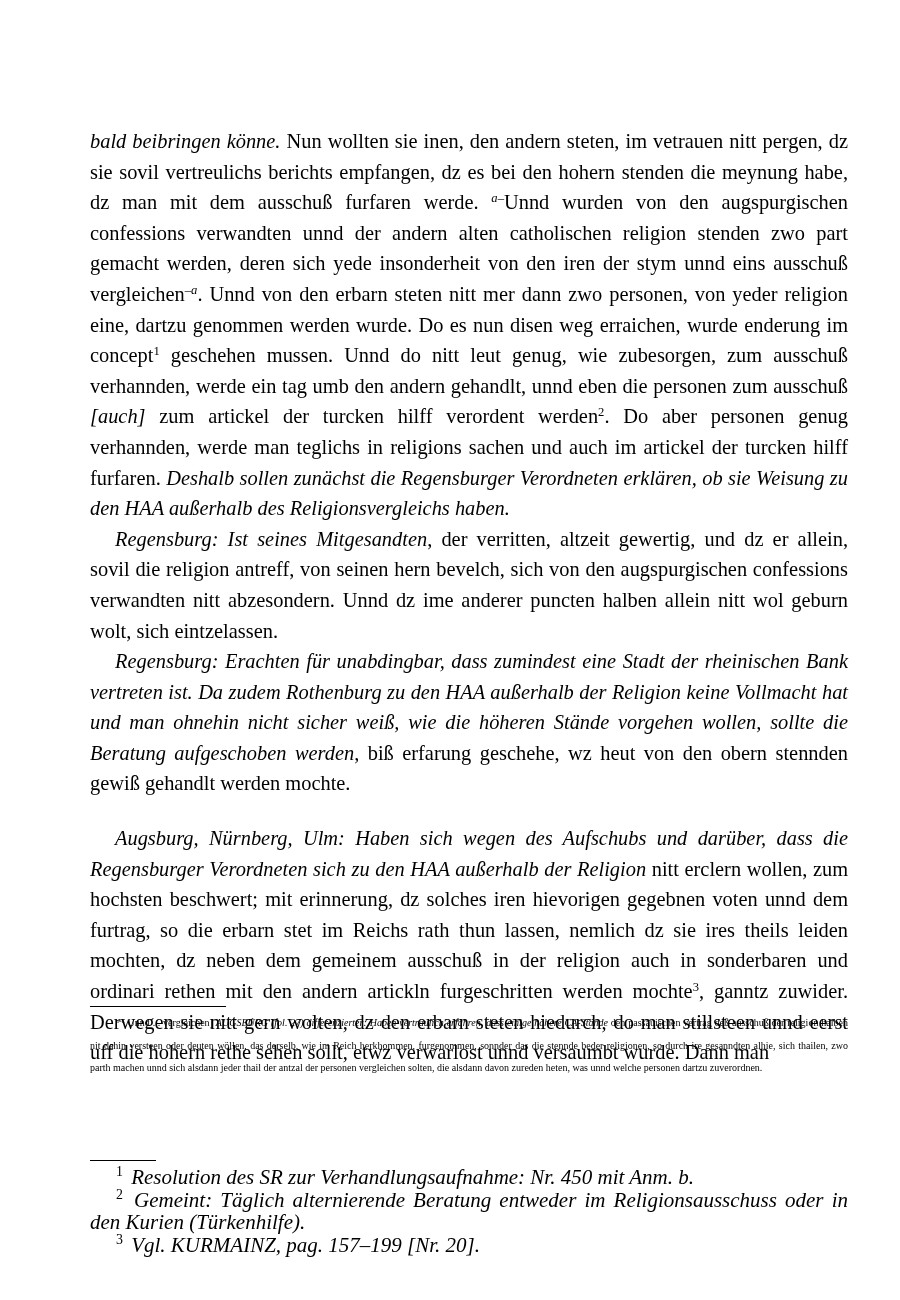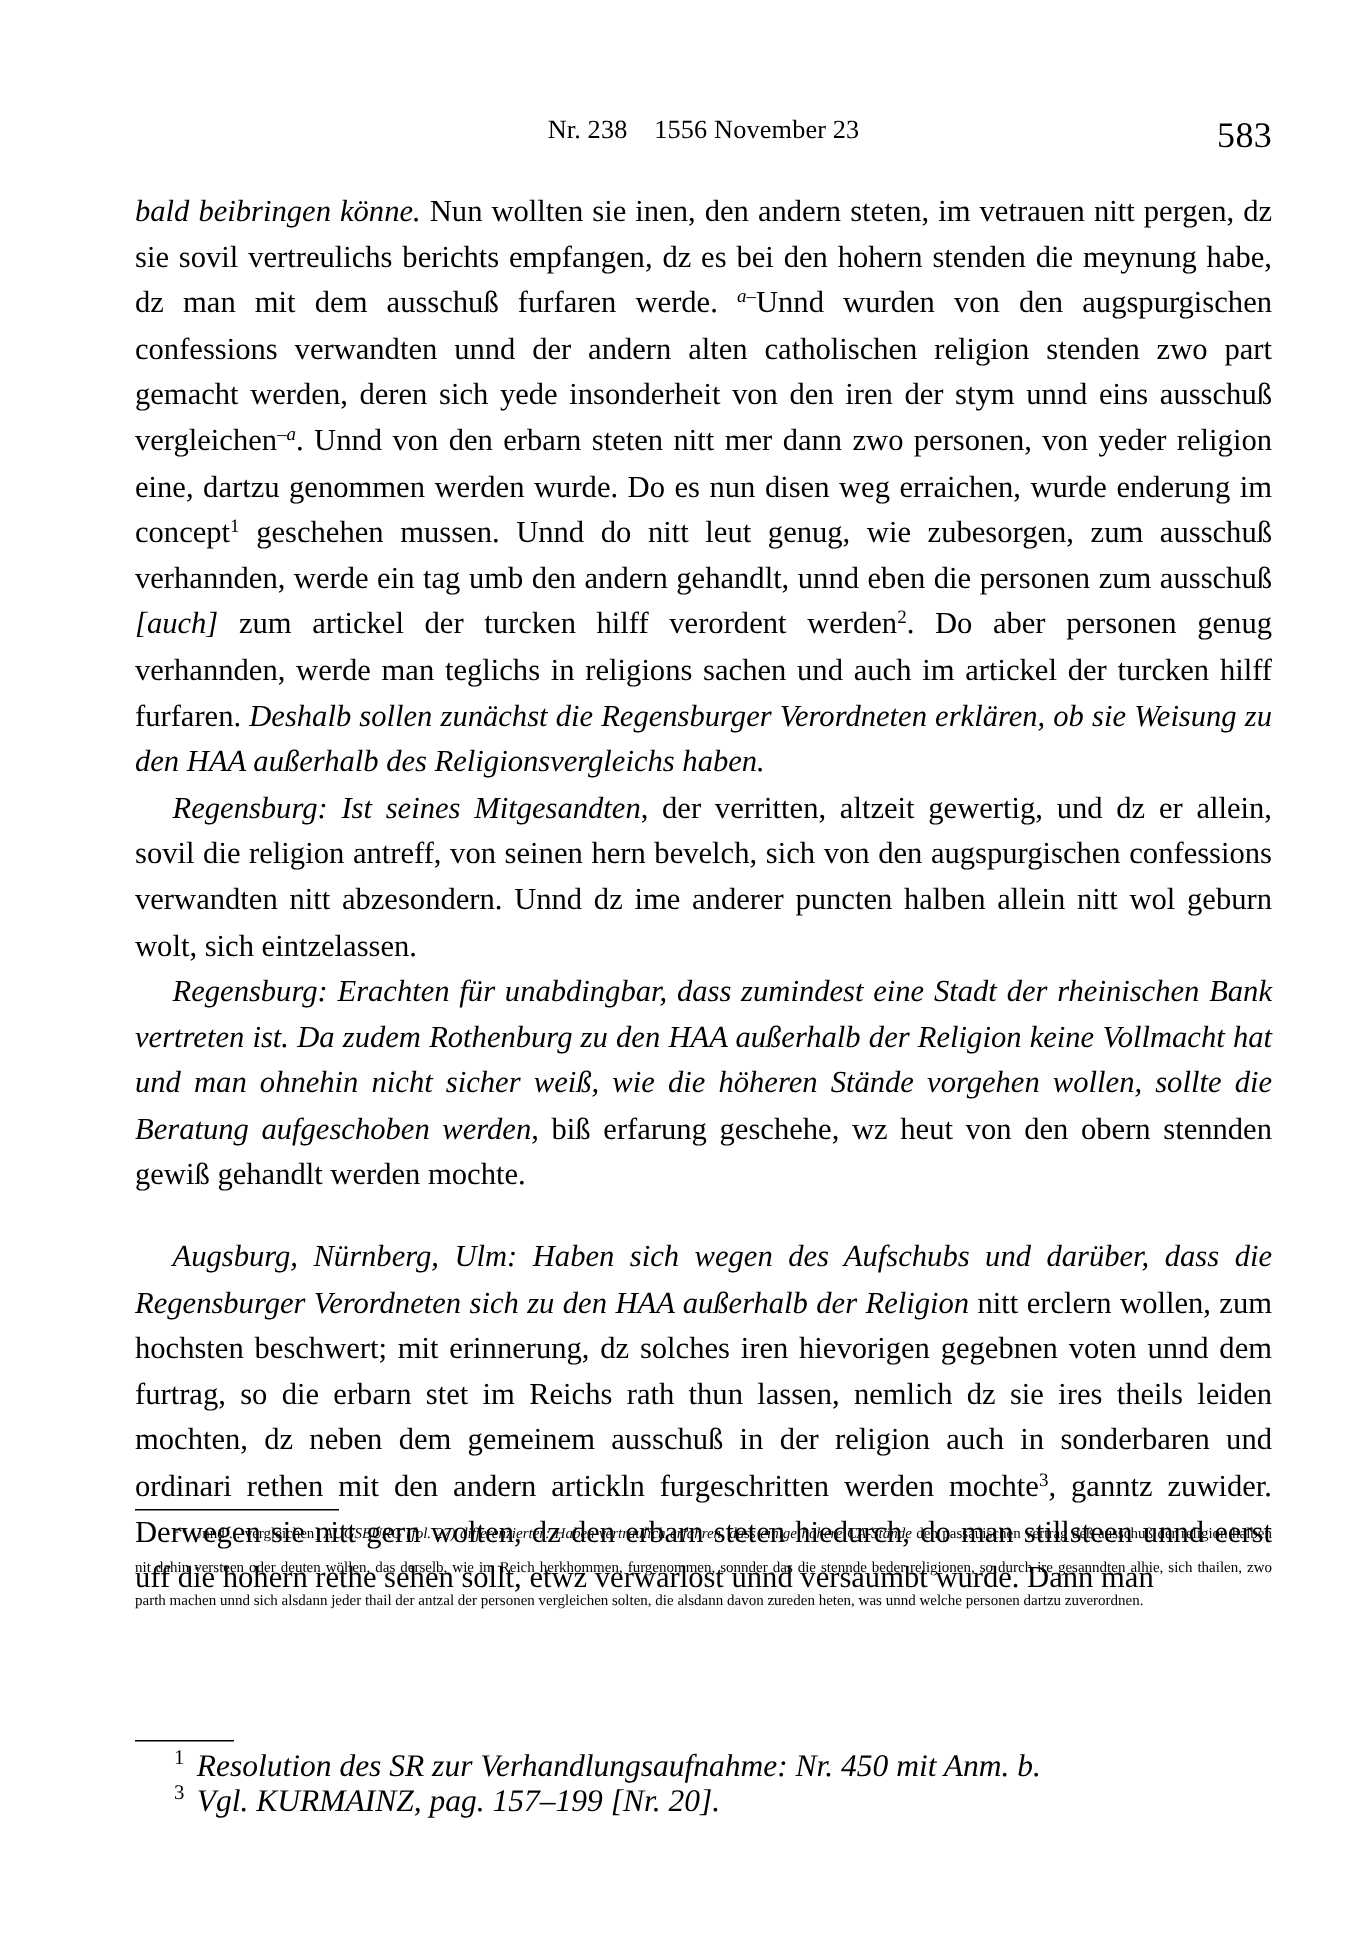--- a/index.html
+++ b/index.html
@@ -137,36 +137,33 @@
     line-height: 0;
     vertical-align: 0.55em;
     padding-right: 3px;
   }
 </style>
 </head>
 <body>
 
 <div class="page">
 
-  <div class="running-head">
-    <span class="running-head-title">Nr. 238    1556 November 23</span>
-    <span class="running-head-folio">583</span>
-  </div>
 
   <div class="body-block">
       <p><i>bald beibringen könne.</i><span> Nun wollten sie inen, den andern steten, im vetrauen nitt pergen, dz sie sovil vertreulichs berichts empfangen, dz es bei den hohern stenden die meynung habe, dz man mit dem ausschuß furfaren werde. </span><sup class="marker-italic">a–</sup><span>Unnd wurden von den augspurgischen confessions verwandten unnd der andern alten catholischen religion stenden zwo part gemacht werden, deren sich yede insonderheit von den iren der stym unnd eins ausschuß vergleichen</span><sup class="marker-italic">–a</sup><span>. Unnd von den erbarn steten nitt mer dann zwo personen, von yeder religion eine, dartzu genommen werden wurde. Do es nun disen weg erraichen, wurde enderung im concept</span><sup>1</sup><span> geschehen mussen. Unnd do nitt leut genug, wie zubesorgen, zum ausschuß verhannden, werde ein tag umb den andern gehandlt, unnd eben die personen zum ausschuß </span><i>[auch]</i><span> zum artickel der turcken hilff verordent werden</span><sup>2</sup><span>. Do aber personen genug verhannden, werde man teglichs in religions sachen und auch im artickel der turcken hilff furfaren. </span><i>Deshalb sollen zunächst die Regensburger Verordneten erklären, ob sie Weisung zu den HAA außerhalb des Religionsvergleichs haben.</i></p>
       <p class="indented"><i>Regensburg: Ist seines Mitgesandten</i><span>, der verritten, altzeit gewertig, und dz er allein, sovil die religion antreff, von seinen hern bevelch, sich von den augspurgischen confessions verwandten nitt abzesondern. Unnd dz ime anderer puncten halben allein nitt wol geburn wolt, sich eintzelassen.</span></p>
       <p class="indented"><i>Regensburg: Erachten für unabdingbar, dass zumindest eine Stadt der rheinischen Bank vertreten ist. Da zudem Rothenburg zu den HAA außerhalb der Religion keine Vollmacht hat und man ohnehin nicht sicher weiß, wie die höheren Stände vorgehen wollen, sollte die Beratung aufgeschoben werden</i><span>, biß erfarung geschehe, wz heut von den obern stennden gewiß gehandlt werden mochte.</span></p>
       <p class="indented"><i>Augsburg, Nürnberg, Ulm: Haben sich wegen des Aufschubs und darüber, dass die Regensburger Verordneten sich zu den HAA außerhalb der Religion</i><span> nitt erclern wollen, zum hochsten beschwert; mit erinnerung, dz solches iren hievorigen gegebnen voten unnd dem furtrag, so die erbarn stet im Reichs rath thun lassen, nemlich dz sie ires theils leiden mochten, dz neben dem gemeinem ausschuß in der religion auch in sonderbaren und ordinari rethen mit den andern artickln furgeschritten werden mochte</span><sup>3</sup><span>, ganntz zuwider. Derwegen sie nitt gern wolten, dz den erbarn steten hiedurch, do man stillsteen unnd eerst uff die hohern rethe sehen sollt, etwz verwarlost unnd versaumbt wurde. Dann man</span></p>
     </div>
 
   <div class="rule-apparatus"></div>
   <div class="apparatus">
       <p><sup>a–a</sup><span> Unnd ... vergleichen</span><span>] </span><i>AUGSBURG (fol. 27) differenzierter: Haben vertraulich erfahren, dass einige höhere CA-Stände</i><span> den passauischen vertrag deß ausschuß der religion halben nit dahin versteen oder deuten wöllen, das derselb, wie im Reich herkhommen, furgenommen, sonnder das die stennde beder religionen, so durch ire gesanndten alhie, sich thailen, zwo parth machen unnd sich alsdann jeder thail der antzal der personen vergleichen solten, die alsdann davon zureden heten, was unnd welche personen dartzu zuverordnen.</span></p>
     </div>
 
   <div class="rule-footnotes"></div>
   <div class="footnotes">
       <p><span class="fn-num">1</span><span> Resolution des SR zur Verhandlungsaufnahme: Nr. 450 mit Anm. b.</span></p>
+      <p><span class="fn-num">2</span><span> Gemeint: Täglich alternierende Beratung entweder im Religionsausschuss oder in den Kurien (Türkenhilfe).</span></p>
       <p><span class="fn-num">3</span><span> Vgl. KURMAINZ, pag. 157–199 [Nr. 20].</span></p>
     </div>
 
 </div>
 
 </body></html>

